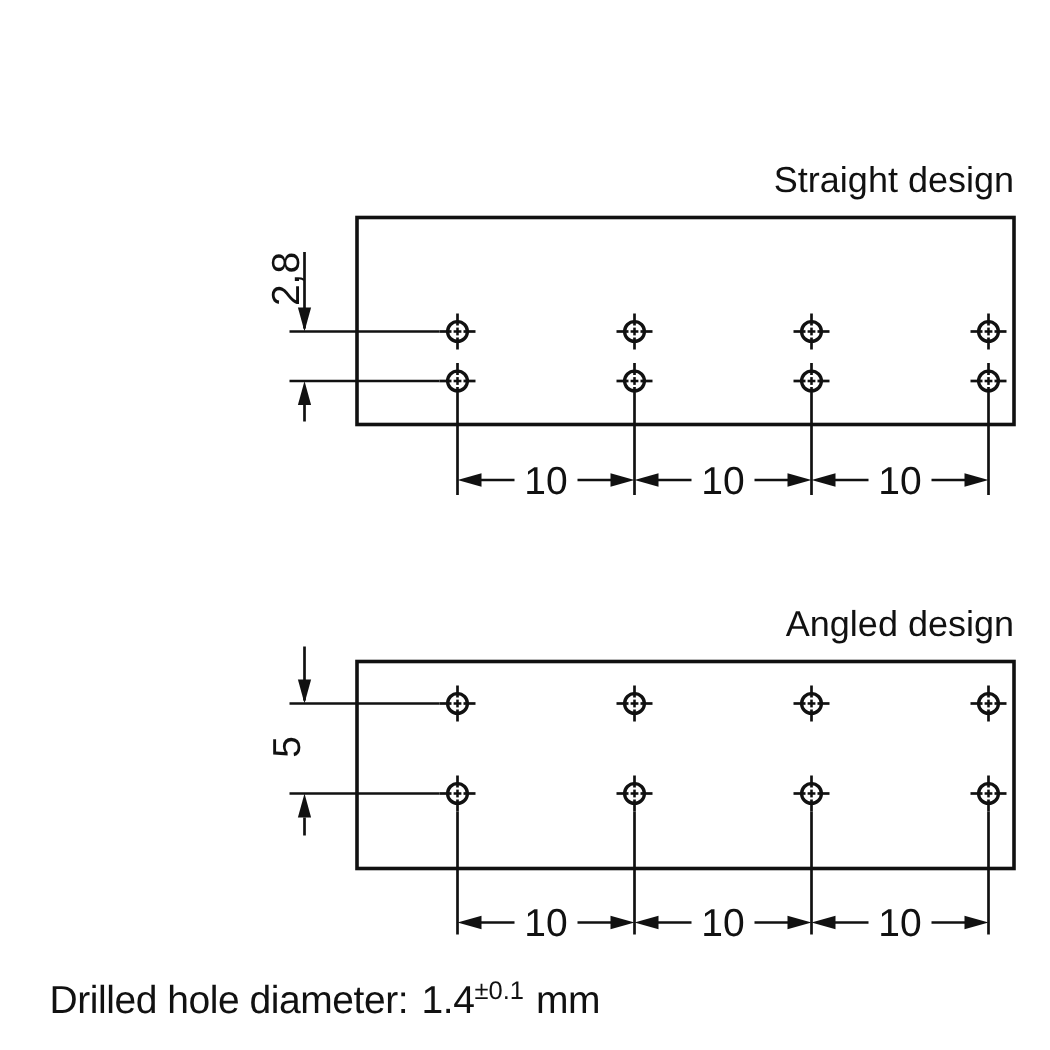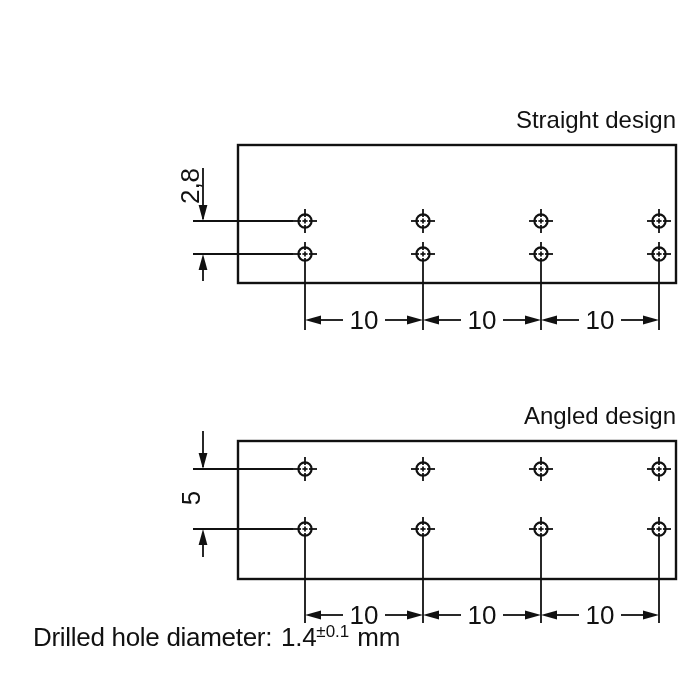--- a/index.html
+++ b/index.html
@@ -14,21 +14,21 @@
   svg{position:absolute;left:0;top:0;}
   svg text{
     fill:#111111;
     font-family:"Liberation Sans", sans-serif;
   }
   .title-text{font-size:24px;}
   .dim-text{font-size:26px;}
   .footnote{
     position:absolute;
     left:33px;
-    top:622px;
+    top:651px;
     font-size:26px;
     color:#111111;
     letter-spacing:-0.3px;
     white-space:nowrap;
   }
   .footnote .label{margin-right:9px;}
   .footnote sup{
     font-size:17px;
     vertical-align:baseline;
     position:relative;

